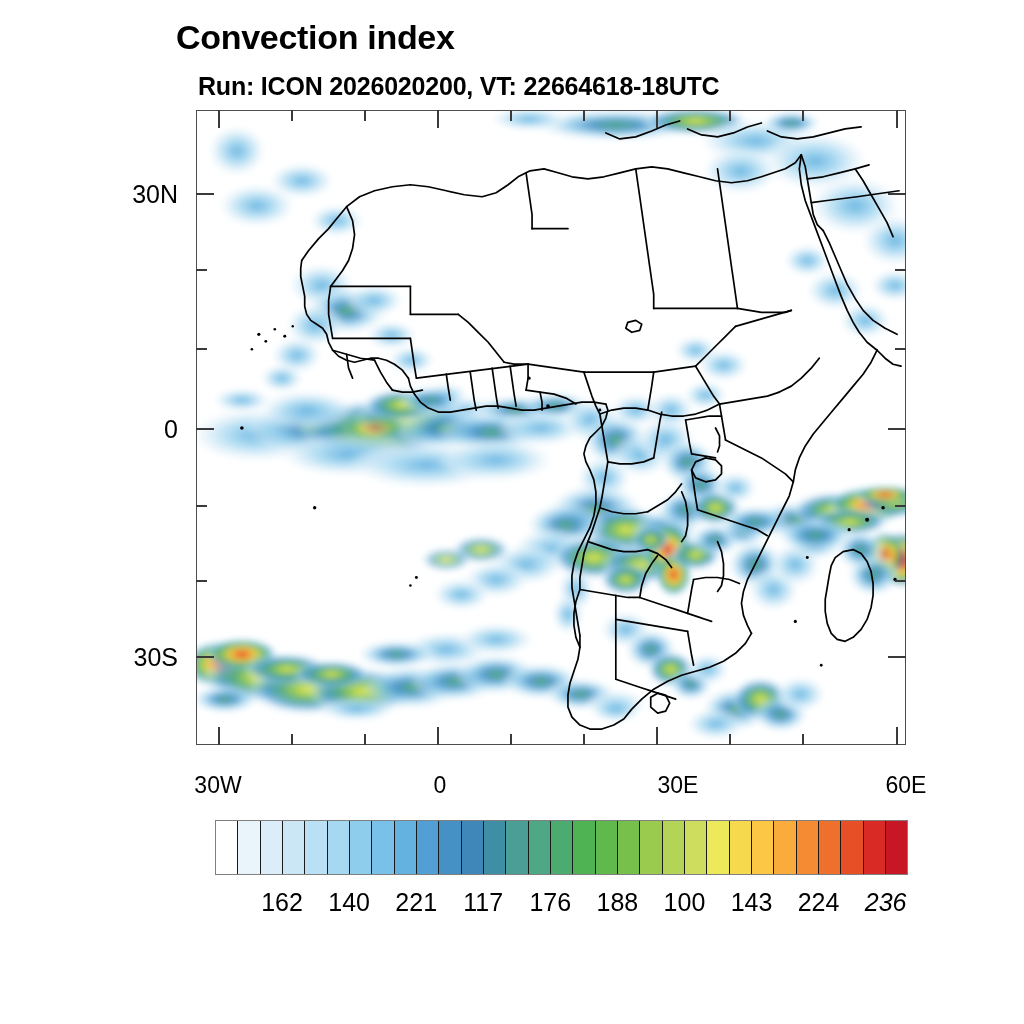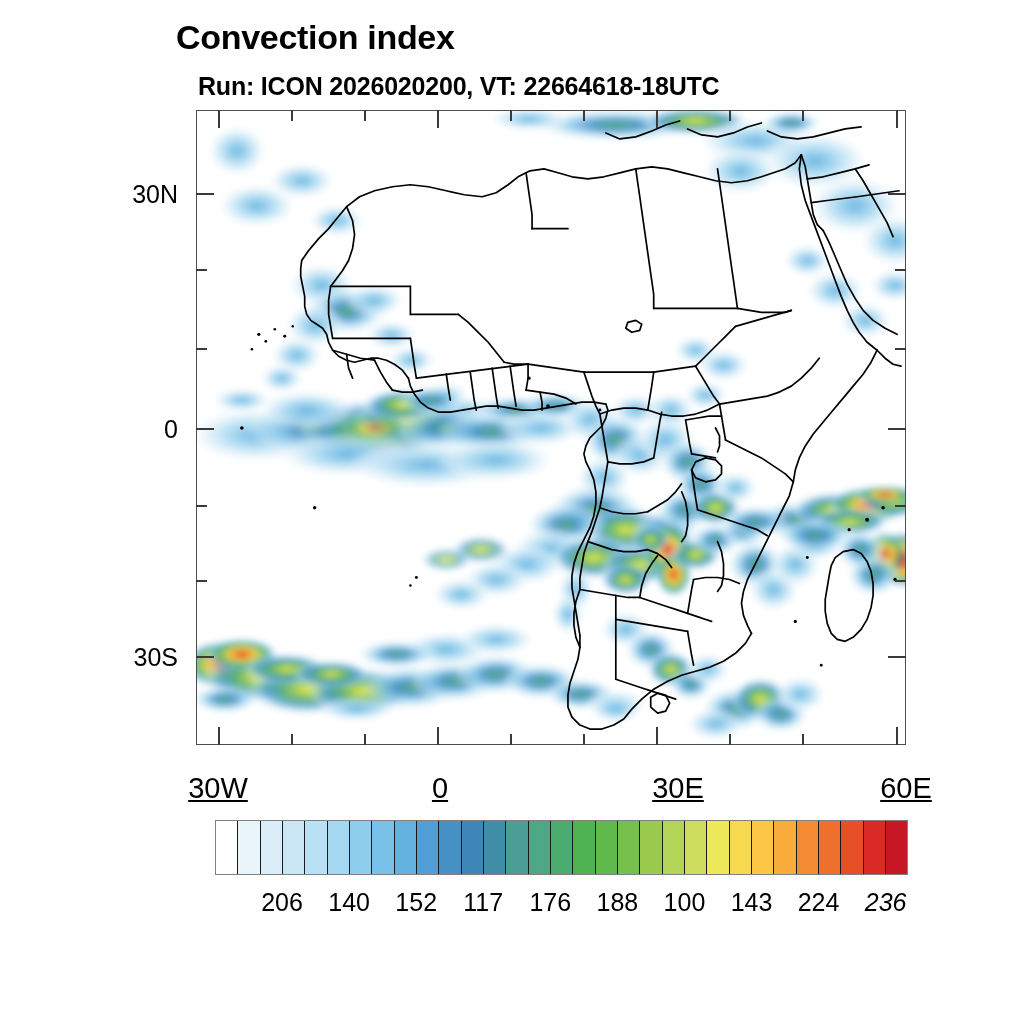--- a/index.html
+++ b/index.html
@@ -26,22 +26,22 @@
   .tk-left.major{width:18px;height:2.2px;}
   .tk-right{width:11px;height:1.6px;}
   .tk-right.major{width:18px;height:2.2px;}
   .tk-top{height:11px;width:1.6px;}
   .tk-top.major{height:18px;width:2.2px;}
   .tk-bot{height:11px;width:1.6px;}
   .tk-bot.major{height:18px;width:2.2px;}
 
   .ylab{position:absolute;font-size:25px;font-weight:500;text-align:right;
         transform:translateY(-50%);white-space:nowrap;}
-  .xlab{position:absolute;font-size:29px;font-weight:500;text-align:left;
-        transform:translateX(-50%);white-space:nowrap;text-decoration:underline;}
+  .xlab{position:absolute;font-size:23px;font-weight:500;text-align:left;
+        transform:translateX(-50%);white-space:nowrap;}
 
   
   #cbar{position:absolute;left:199px;top:820px;width:693px;height:55px;
         box-sizing:border-box;border:1.4px solid #808080;display:flex;}
   #cbar .cell{flex:1 1 0;height:100%;border-right:1px solid #1a1a1a;
               box-sizing:border-box;}
   #cbar .cell:first-child{border-left:none;}
   #cbar .cell:last-child{border-right:none;}
   .cblab{position:absolute;font-size:25px;font-weight:500;text-align:center;
          transform:translateX(-50%);white-space:nowrap;top:888px;}
@@ -520,23 +520,23 @@
       <div class="cell" style="background: rgb(247, 217, 77);"></div>
       <div class="cell" style="background: rgb(251, 199, 69);"></div>
       <div class="cell" style="background: rgb(249, 171, 60);"></div>
       <div class="cell" style="background: rgb(245, 140, 51);"></div>
       <div class="cell" style="background: rgb(239, 111, 44);"></div>
       <div class="cell" style="background: rgb(231, 79, 39);"></div>
       <div class="cell" style="background: rgb(217, 42, 38);"></div>
       <div class="cell" style="background: rgb(200, 23, 36);"></div>
     </div>
   <div id="cbar-labels">
-      <div class="cblab" style="left: 266.065px;">206</div>
+      <div class="cblab" style="left: 266.065px;">162</div>
       <div class="cblab" style="left: 333.129px;">140</div>
-      <div class="cblab" style="left: 400.194px;">152</div>
+      <div class="cblab" style="left: 400.194px;">221</div>
       <div class="cblab" style="left: 467.258px;">117</div>
       <div class="cblab" style="left: 534.323px;">176</div>
       <div class="cblab" style="left: 601.387px;">188</div>
       <div class="cblab" style="left: 668.452px;">100</div>
       <div class="cblab" style="left: 735.516px;">143</div>
       <div class="cblab" style="left: 802.581px;">224</div>
       <div class="cblab" style="left: 869.645px; font-style: italic;">236</div>
     </div>
 
 </div>

